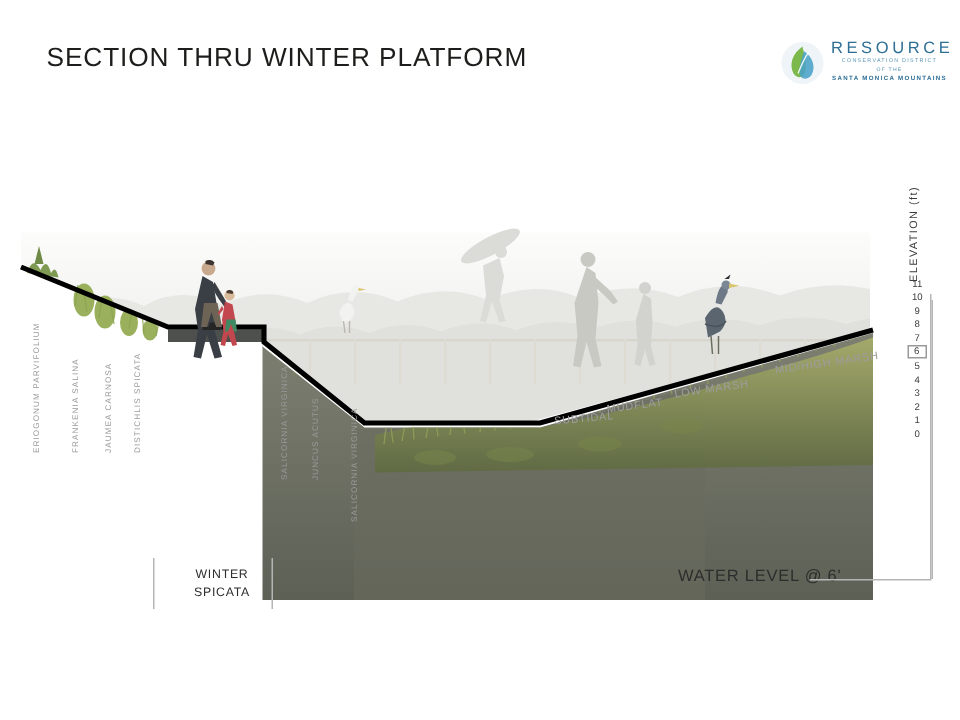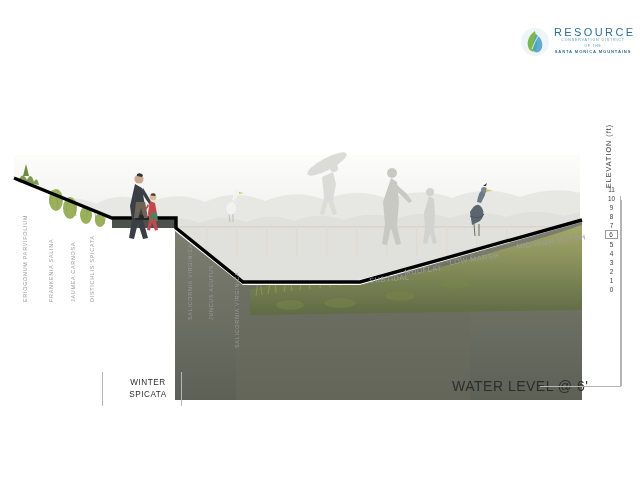--- a/index.html
+++ b/index.html
@@ -85,36 +85,37 @@
   }
   #winter-callout .bar-l, #winter-callout .bar-r {
     position: absolute; top: 0; width: 0; height: 34px;
     border-left: 0.8px solid #b5b5b5;
   }
   #winter-callout .bar-l { left: 0; }
   #winter-callout .bar-r { left: 79px; }
 
   #water-callout { position: absolute; left: 452px; top: 378px; }
   #water-callout .wltext {
-    font-size: 14px; letter-spacing: 0.5px; color: #2d2d2d; white-space: nowrap;
+    font-size: 11px; letter-spacing: 0.5px; color: #2d2d2d; white-space: nowrap;
   }
   #wl-leader {
     position: absolute; left: 540px; top: 386px; width: 81px; height: 0;
     border-top: 0.8px solid #b5b5b5;
   }
   #wl-leader-up {
     position: absolute; left: 620px; top: 196px; width: 0; height: 190px;
     border-left: 0.8px solid #b5b5b5;
   }
 </style>
 </head>
 <body>
 
 <div id="sheet">
 
+  <div id="title">SECTION THRU WINTER PLATFORM</div>
 
   <div id="logo">
     <svg id="logo-mark" viewBox="0 0 30 30">
       <circle cx="15" cy="15" r="14" fill="#eef4f8"></circle>
       <path d="M15 4 C 8 9, 6 16, 9 22 C 12 26, 16 25, 17 20 C 18 14, 16 9, 15 4 Z" fill="#7cb84b"></path>
       <path d="M16 7 C 22 11, 24 18, 21 23 C 18 27, 13 26, 13 21 C 13 15, 15 11, 16 7 Z" fill="#4aa3c7" opacity="0.88"></path>
       <path d="M12 22 C 14 17, 16 12, 19 8" stroke="#ffffff" stroke-width="0.9" fill="none" opacity="0.85"></path>
     </svg>
     <div id="logo-text">
       <div id="logo-name">RESOURCE</div>

